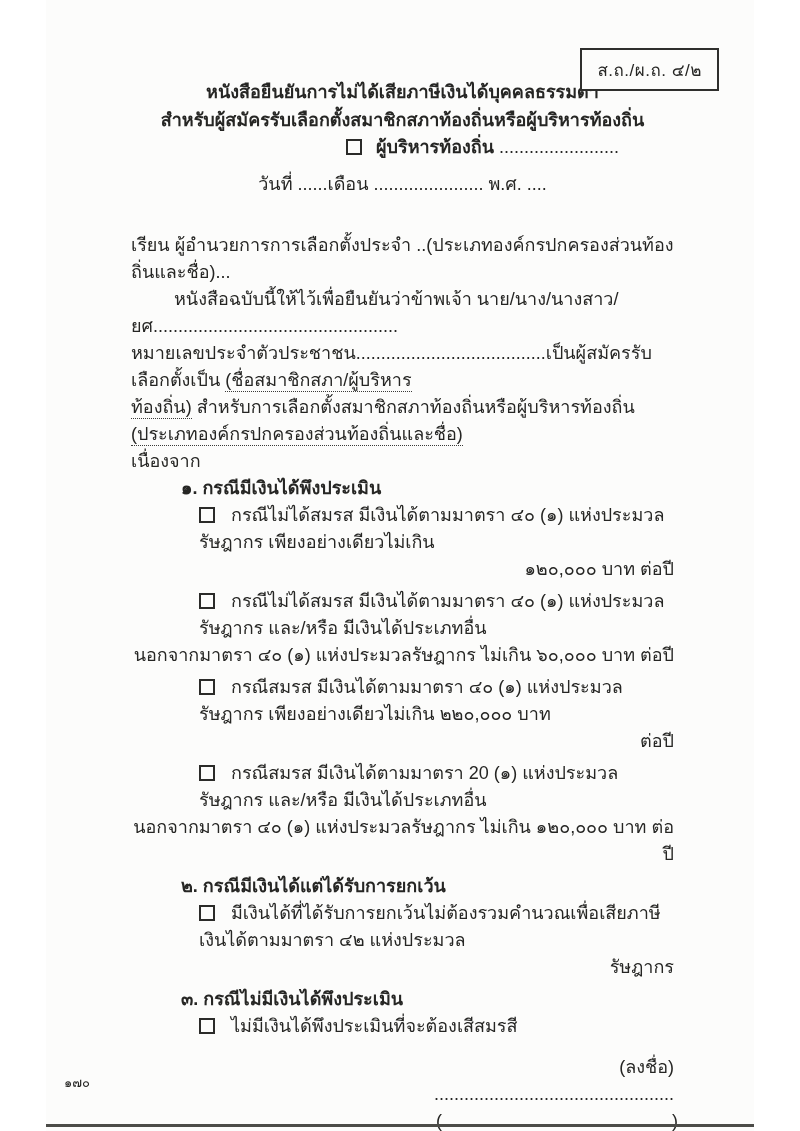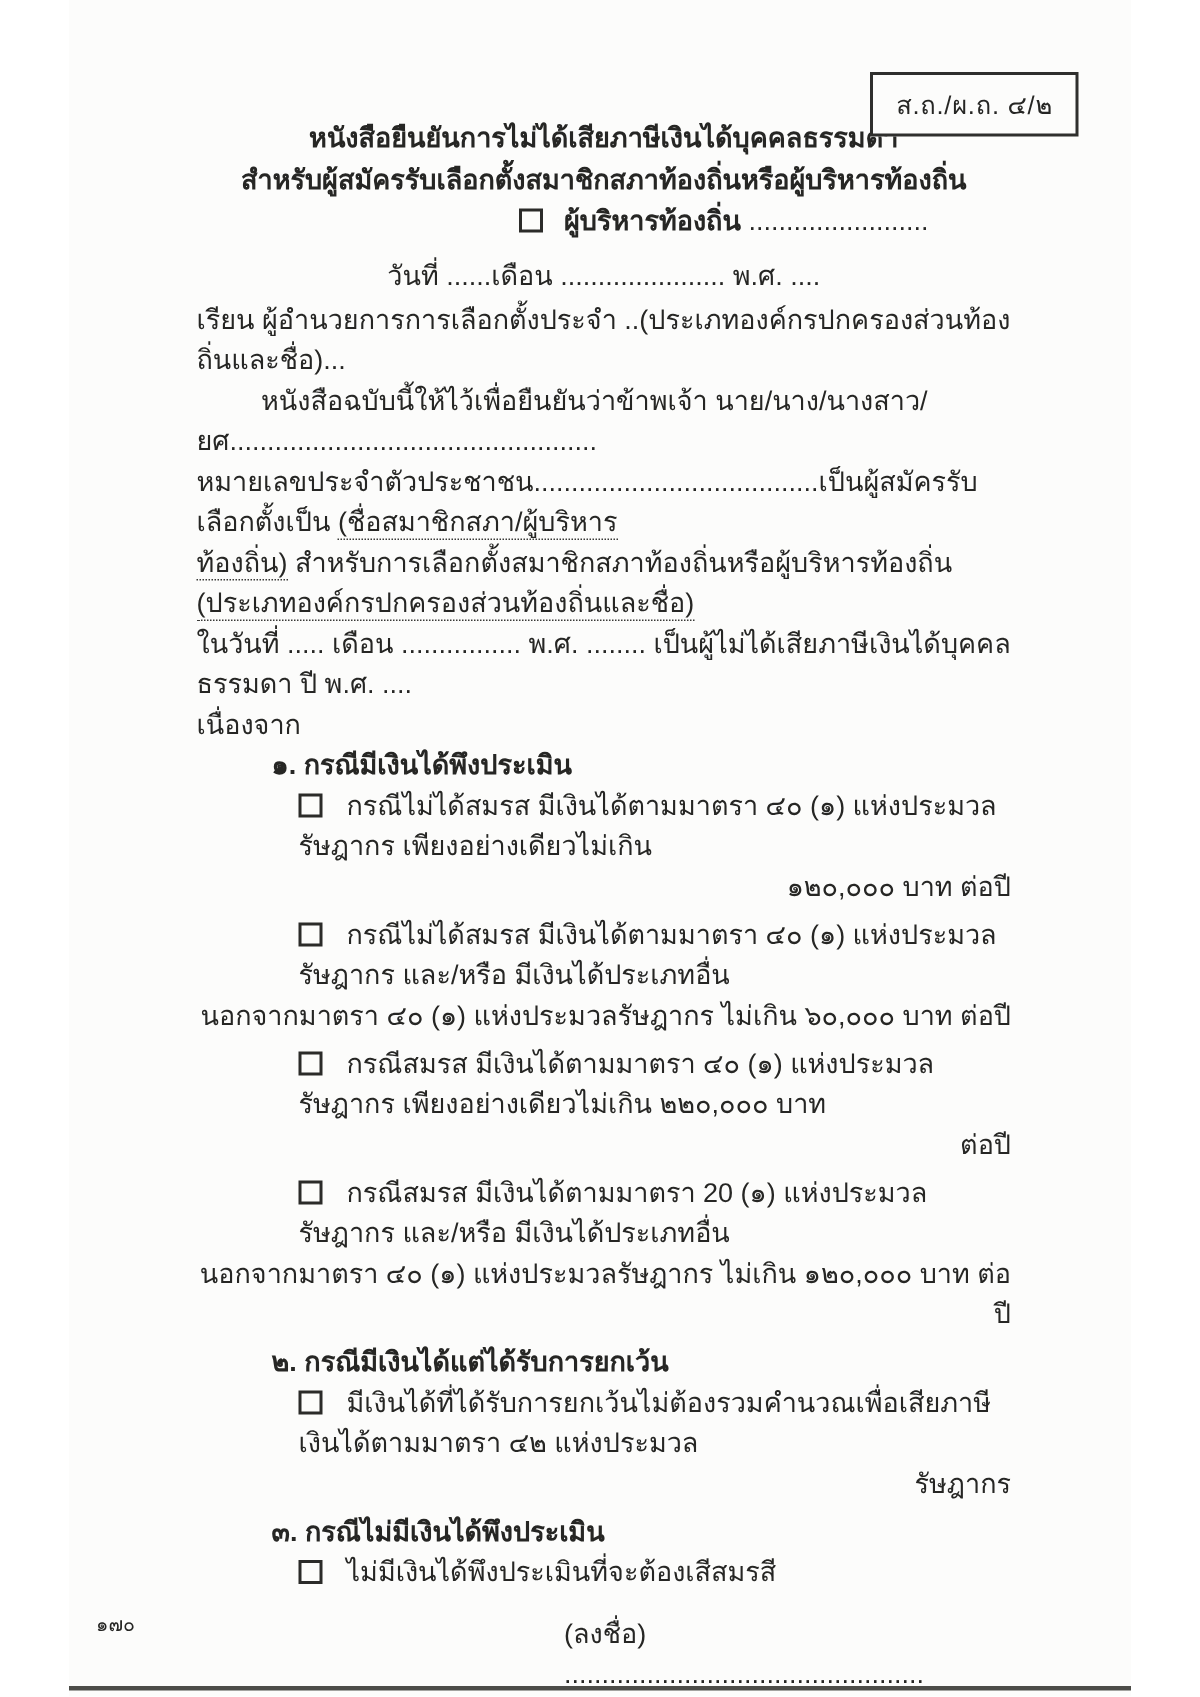--- a/index.html
+++ b/index.html
@@ -27,30 +27,30 @@
   .type-rows { margin-top: 0; }
   .type-row { margin-left: 215px; line-height: 27px; white-space: nowrap; }
   .cb {
     display: inline-block; width: 16px; height: 16px;
     border: 2px solid #2b2b29; background: #fcfcfb;
     vertical-align: -2px; box-sizing: border-box;
   }
   .type-row .cb { margin-right: 14px; }
   .type-row .lbl { font-weight: bold; }
   .date-line { text-align: center; margin-top: 9px; line-height: 28px; }
-  .body-block { margin-top: 2px; line-height: 27px; }
+  .body-block { margin-top: 34px; line-height: 27px; }
   .indent1 { text-indent: 43px; }
   .u { border-bottom: 1px dotted #3a3a38; padding-bottom: 1px; }
   .sec-heading { font-weight: bold; margin-left: 50px; line-height: 27px; }
   .item { margin-bottom: 5px; line-height: 27px; }
   .item .l1 { margin-left: 68px; }
   .item .l1 .cb { margin-right: 16px; }
   .item .l2 { margin-left: 0; text-align: right; }
   .sig-block { margin-top: 14px; line-height: 27px; }
-  .sig-l1 { margin-left: 245px; }
+  .sig-l1 { margin-left: 245px; text-align: right; }
   .sig-l2 { margin-left: 305px; }
   .page-number { position: absolute; left: 18px; top: 1072px; font-size: 13px; }
   .scan-edge {
     position: absolute; left: 0; right: 0; top: 1124px; height: 3px;
     background: #4c4c48; border: 0;
   }
 </style>
 </head>
 <body>
 
@@ -72,21 +72,20 @@
     </div>
   </div>
 
   <div class="date-line">วันที่ ......เดือน ...................... พ.ศ. ....</div>
 
   <div class="body-block">
     <div>เรียน ผู้อำนวยการการเลือกตั้งประจำ  ..(ประเภทองค์กรปกครองส่วนท้องถิ่นและชื่อ)...</div>
     <div class="indent1">หนังสือฉบับนี้ให้ไว้เพื่อยืนยันว่าข้าพเจ้า นาย/นาง/นางสาว/ยศ.................................................</div>
     <div><span>หมายเลขประจำตัวประชาชน......................................เป็นผู้สมัครรับเลือกตั้งเป็น </span><span class="u">(ชื่อสมาชิกสภา/ผู้บริหาร</span></div>
     <div><span class="u">ท้องถิ่น)</span><span> สำหรับการเลือกตั้งสมาชิกสภาท้องถิ่นหรือผู้บริหารท้องถิ่น </span><span class="u">(ประเภทองค์กรปกครองส่วนท้องถิ่นและชื่อ)</span></div>
-    <div>ในวันที่ ..... เดือน ................ พ.ศ. ........ เป็นผู้ไม่ได้เสียภาษีเงินได้บุคคลธรรมดา ปี พ.ศ. ....</div>
     <div>เนื่องจาก</div>
   </div>
 
   <div>
     <div class="sec-heading">๑. กรณีมีเงินได้พึงประเมิน</div>
     <div class="item">
       <div class="l1"><span class="cb"></span><span>กรณีไม่ได้สมรส มีเงินได้ตามมาตรา ๔๐ (๑) แห่งประมวลรัษฎากร เพียงอย่างเดียวไม่เกิน</span></div>
       <div class="l2">๑๒๐,๐๐๐ บาท ต่อปี</div>
     </div>
     <div class="item">

